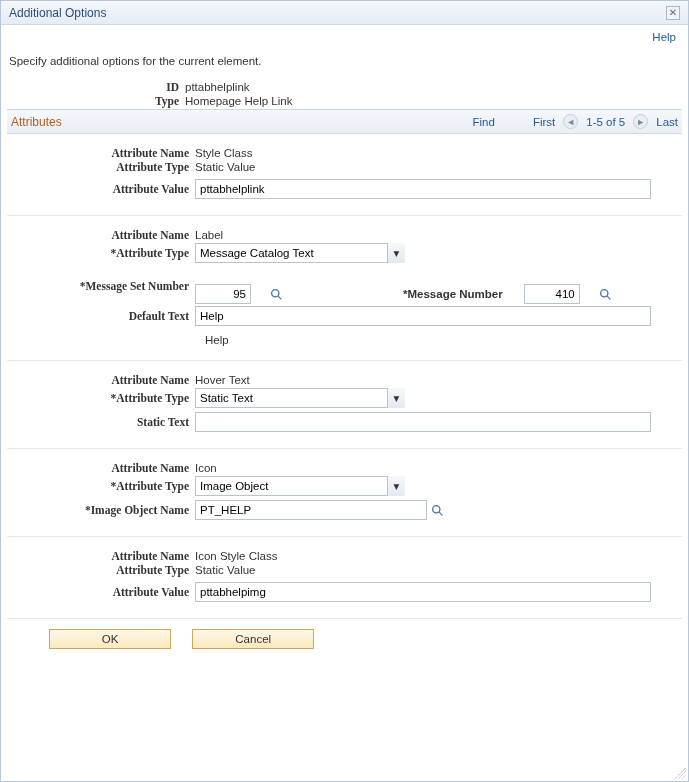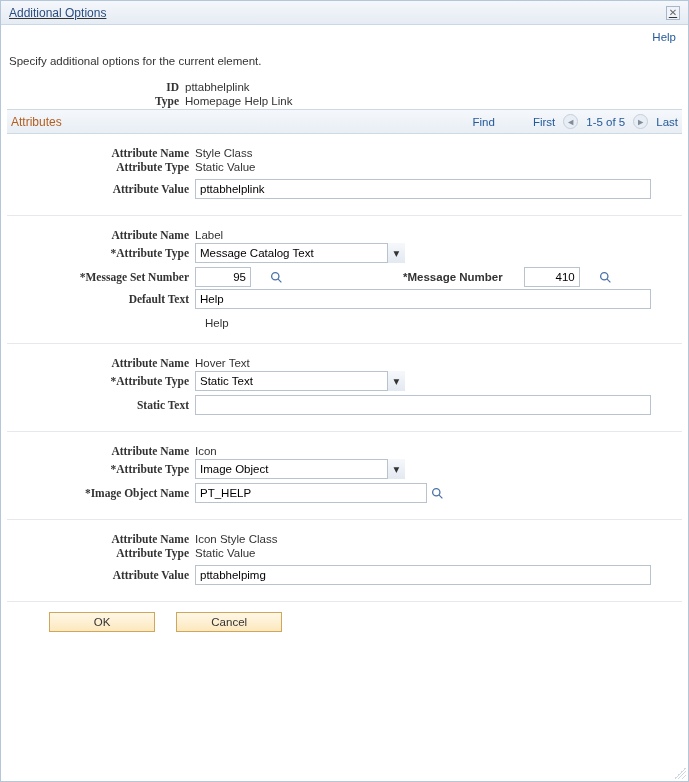--- a/index.html
+++ b/index.html
@@ -18,21 +18,20 @@
     background: #fff;
   }
   .titlebar {
     background: linear-gradient(#f4f7fb, #e6ecf4);
     border-bottom: 1px solid #c9d7e6;
     padding: 4px 8px;
     display: flex;
     align-items: center;
     justify-content: space-between;
     height: 24px;
-    text-decoration: underline;
   }
   .titlebar-title {
     color: #2a4d80;
     font-size: 12px;
   }
   .close-btn {
     width: 14px; height: 14px;
     border: 1px solid #a7b7c9;
     background: #f0f4f8;
     font-size: 10px;
@@ -118,21 +117,21 @@
   .wide { width: 456px; }
   .num { width: 56px; text-align: right; }
   .lookup-icon {
     margin-left: 4px;
     color: #4a72a8;
     cursor: pointer;
     display: inline-flex;
   }
   .lookup-icon svg { width: 13px; height: 13px; }
   .btn {
-    width: 106px;
+    width: 122px;
     height: 20px;
     border: 1px solid #cfa75c;
     background: linear-gradient(#fff8e7, #fce8bd);
     color: #333;
     font-size: 11.5px;
     cursor: pointer;
     margin-right: 18px;
   }
   .buttons {
     padding: 10px 0 10px 42px;
@@ -144,21 +143,21 @@
     width: 12px;
     height: 12px;
     background:
       linear-gradient(135deg, transparent 0 50%, #cfd7e0 50% 55%, transparent 55% 65%, #cfd7e0 65% 70%, transparent 70% 80%, #cfd7e0 80% 85%, transparent 85%);
   }
   .static-note {
     padding: 6px 0 0 188px;
     color: #333;
     font-weight: normal;
   }
-  .field-pair { display: flex; align-items: center; gap: 15px; }
+  .field-pair { display: flex; align-items: center; gap: 15px; margin-top: 17px; }
   .gap { width: 90px; }
   .gap2 { width: 22px; }
   .dropdown-wrap {
     position: relative;
     display: inline-block;
     width: 210px;
   }
   .dropdown-wrap .dd-btn {
     position: absolute;
     right: 0; top: 0;

